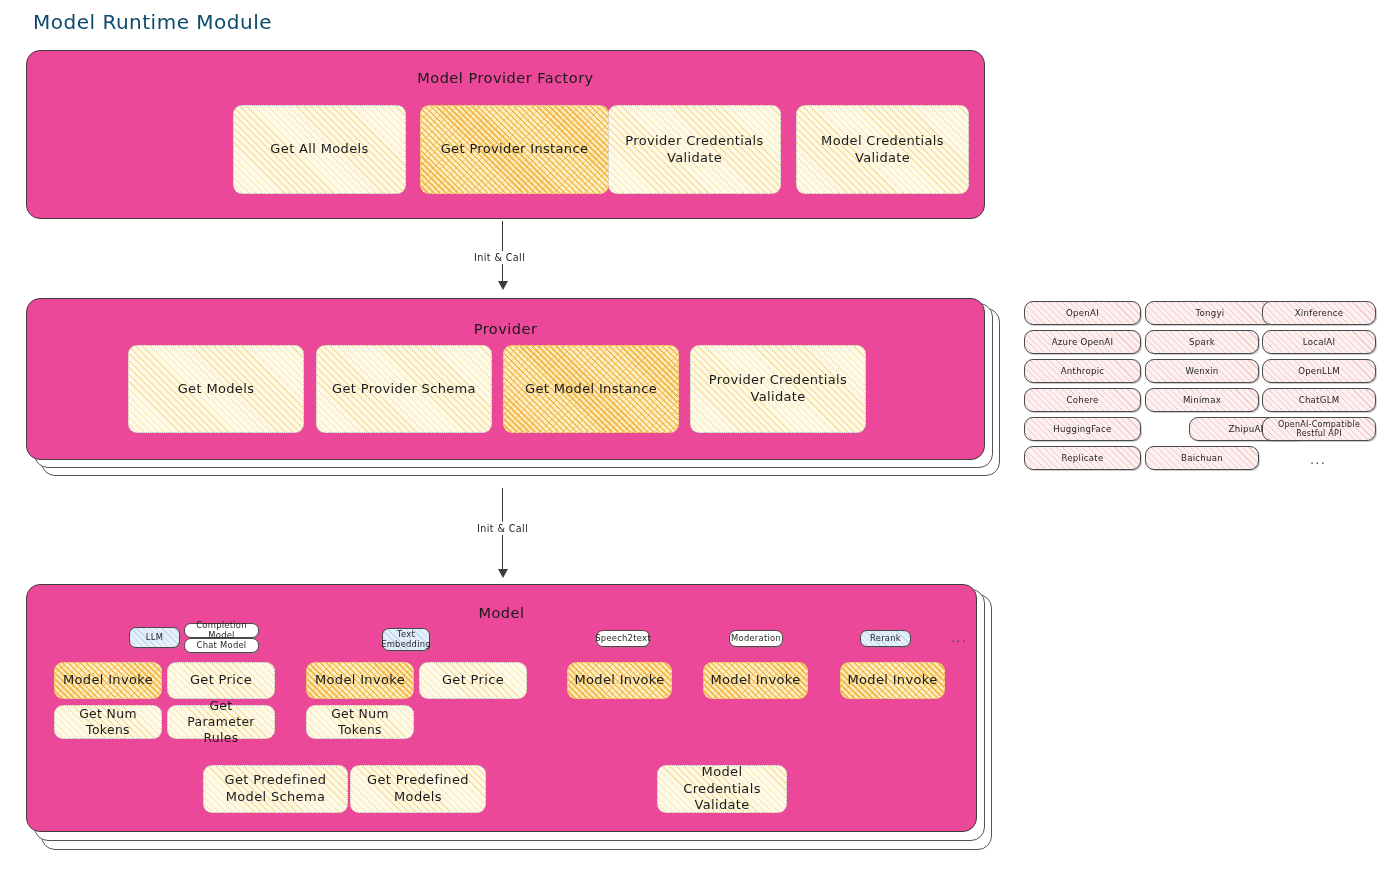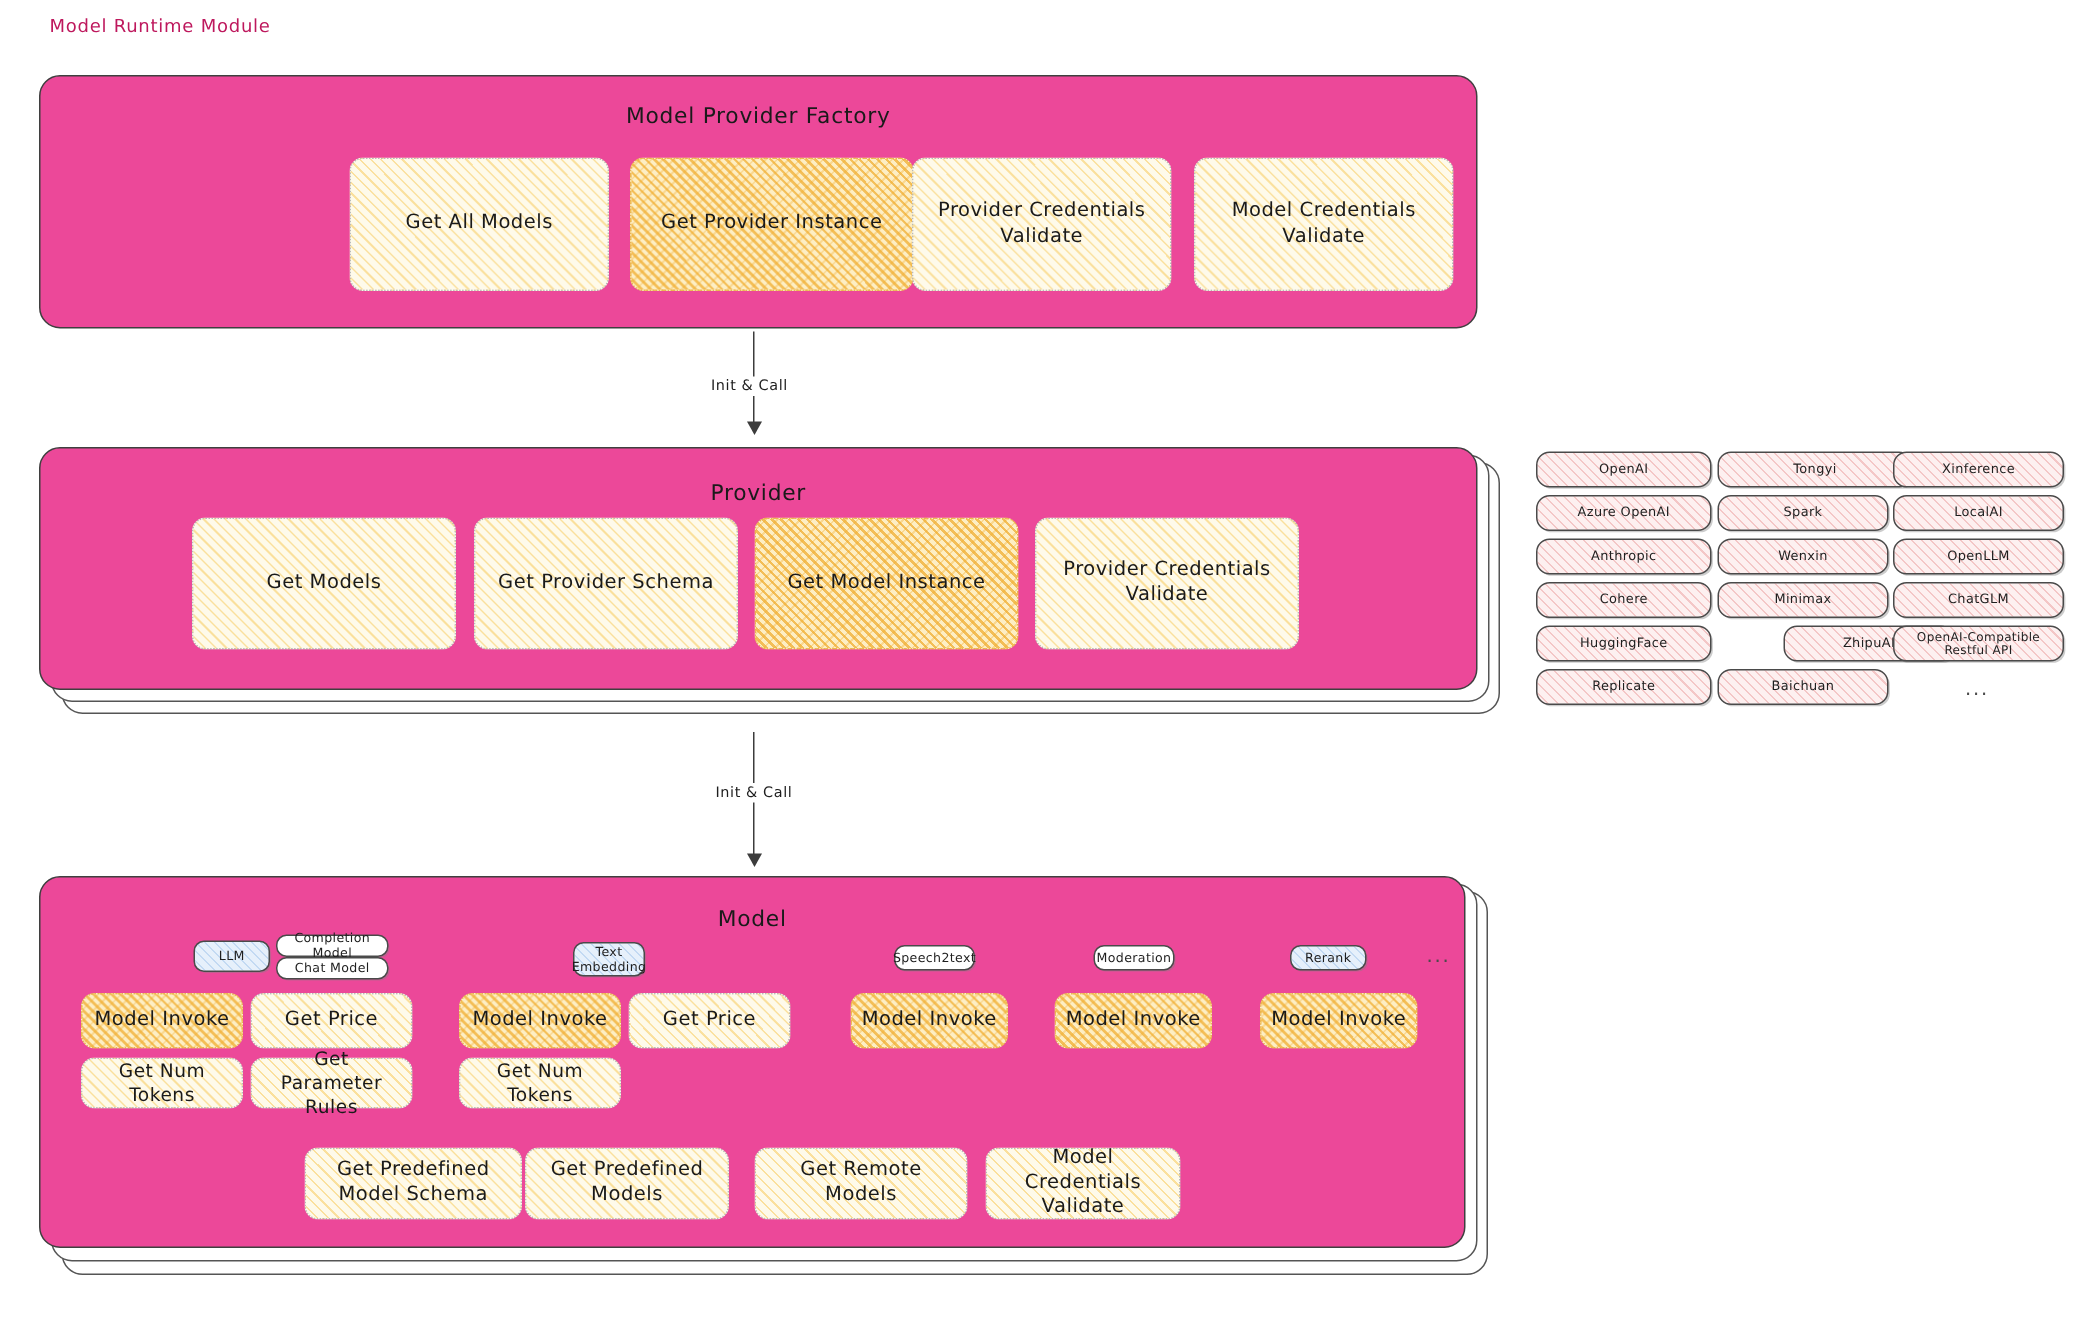--- a/index.html
+++ b/index.html
@@ -21,22 +21,22 @@
   .hand {
     font-family: "DejaVu Sans", sans-serif;
     color: #1a1a1a;
     letter-spacing: 0.4px;
   }
 
   
   #page-title {
     position: absolute;
     left: 33px; top: 10px;
-    font-size: 12px;
-    color: #be185d;
+    font-size: 20px;
+    color: #0c4a6e;
     letter-spacing: 0.5px;
   }
 
   
   .card {
     position: absolute;
     background: #ec4899;
     border: 1.4px solid #3f3f3f;
     border-radius: 14px;
   }
@@ -262,16 +262,15 @@
   <div class="badge" style="left:729px; top:630px; width:54px; height:17px; z-index:2;">Moderation</div>
   <div class="mbox hl" style="left:703px; top:662px; width:105px; height:37px; z-index:2;">Model Invoke</div>
 
   <div class="badge blue" style="left:860px; top:630px; width:51px; height:17px; z-index:2;">Rerank</div>
   <div class="mbox hl" style="left:840px; top:662px; width:105px; height:37px; z-index:2;">Model Invoke</div>
 
   <div class="ellipsis hand" style="left:951px; top:630px; z-index:2;">...</div>
 
   <div class="mbox" style="left:203px; top:765px; width:145px; height:48px; z-index:2;">Get Predefined Model Schema</div>
   <div class="mbox" style="left:350px; top:765px; width:136px; height:48px; z-index:2;">Get Predefined Models</div>
-  <div class="mbox" style="left:503px; top:765px; width:142px; height:48px; z-index:2;">Get Remote Models</div>
   <div class="mbox" style="left:657px; top:765px; width:130px; height:48px; z-index:2;">Model Credentials Validate</div>
 
 </div>
 
 </body></html>

